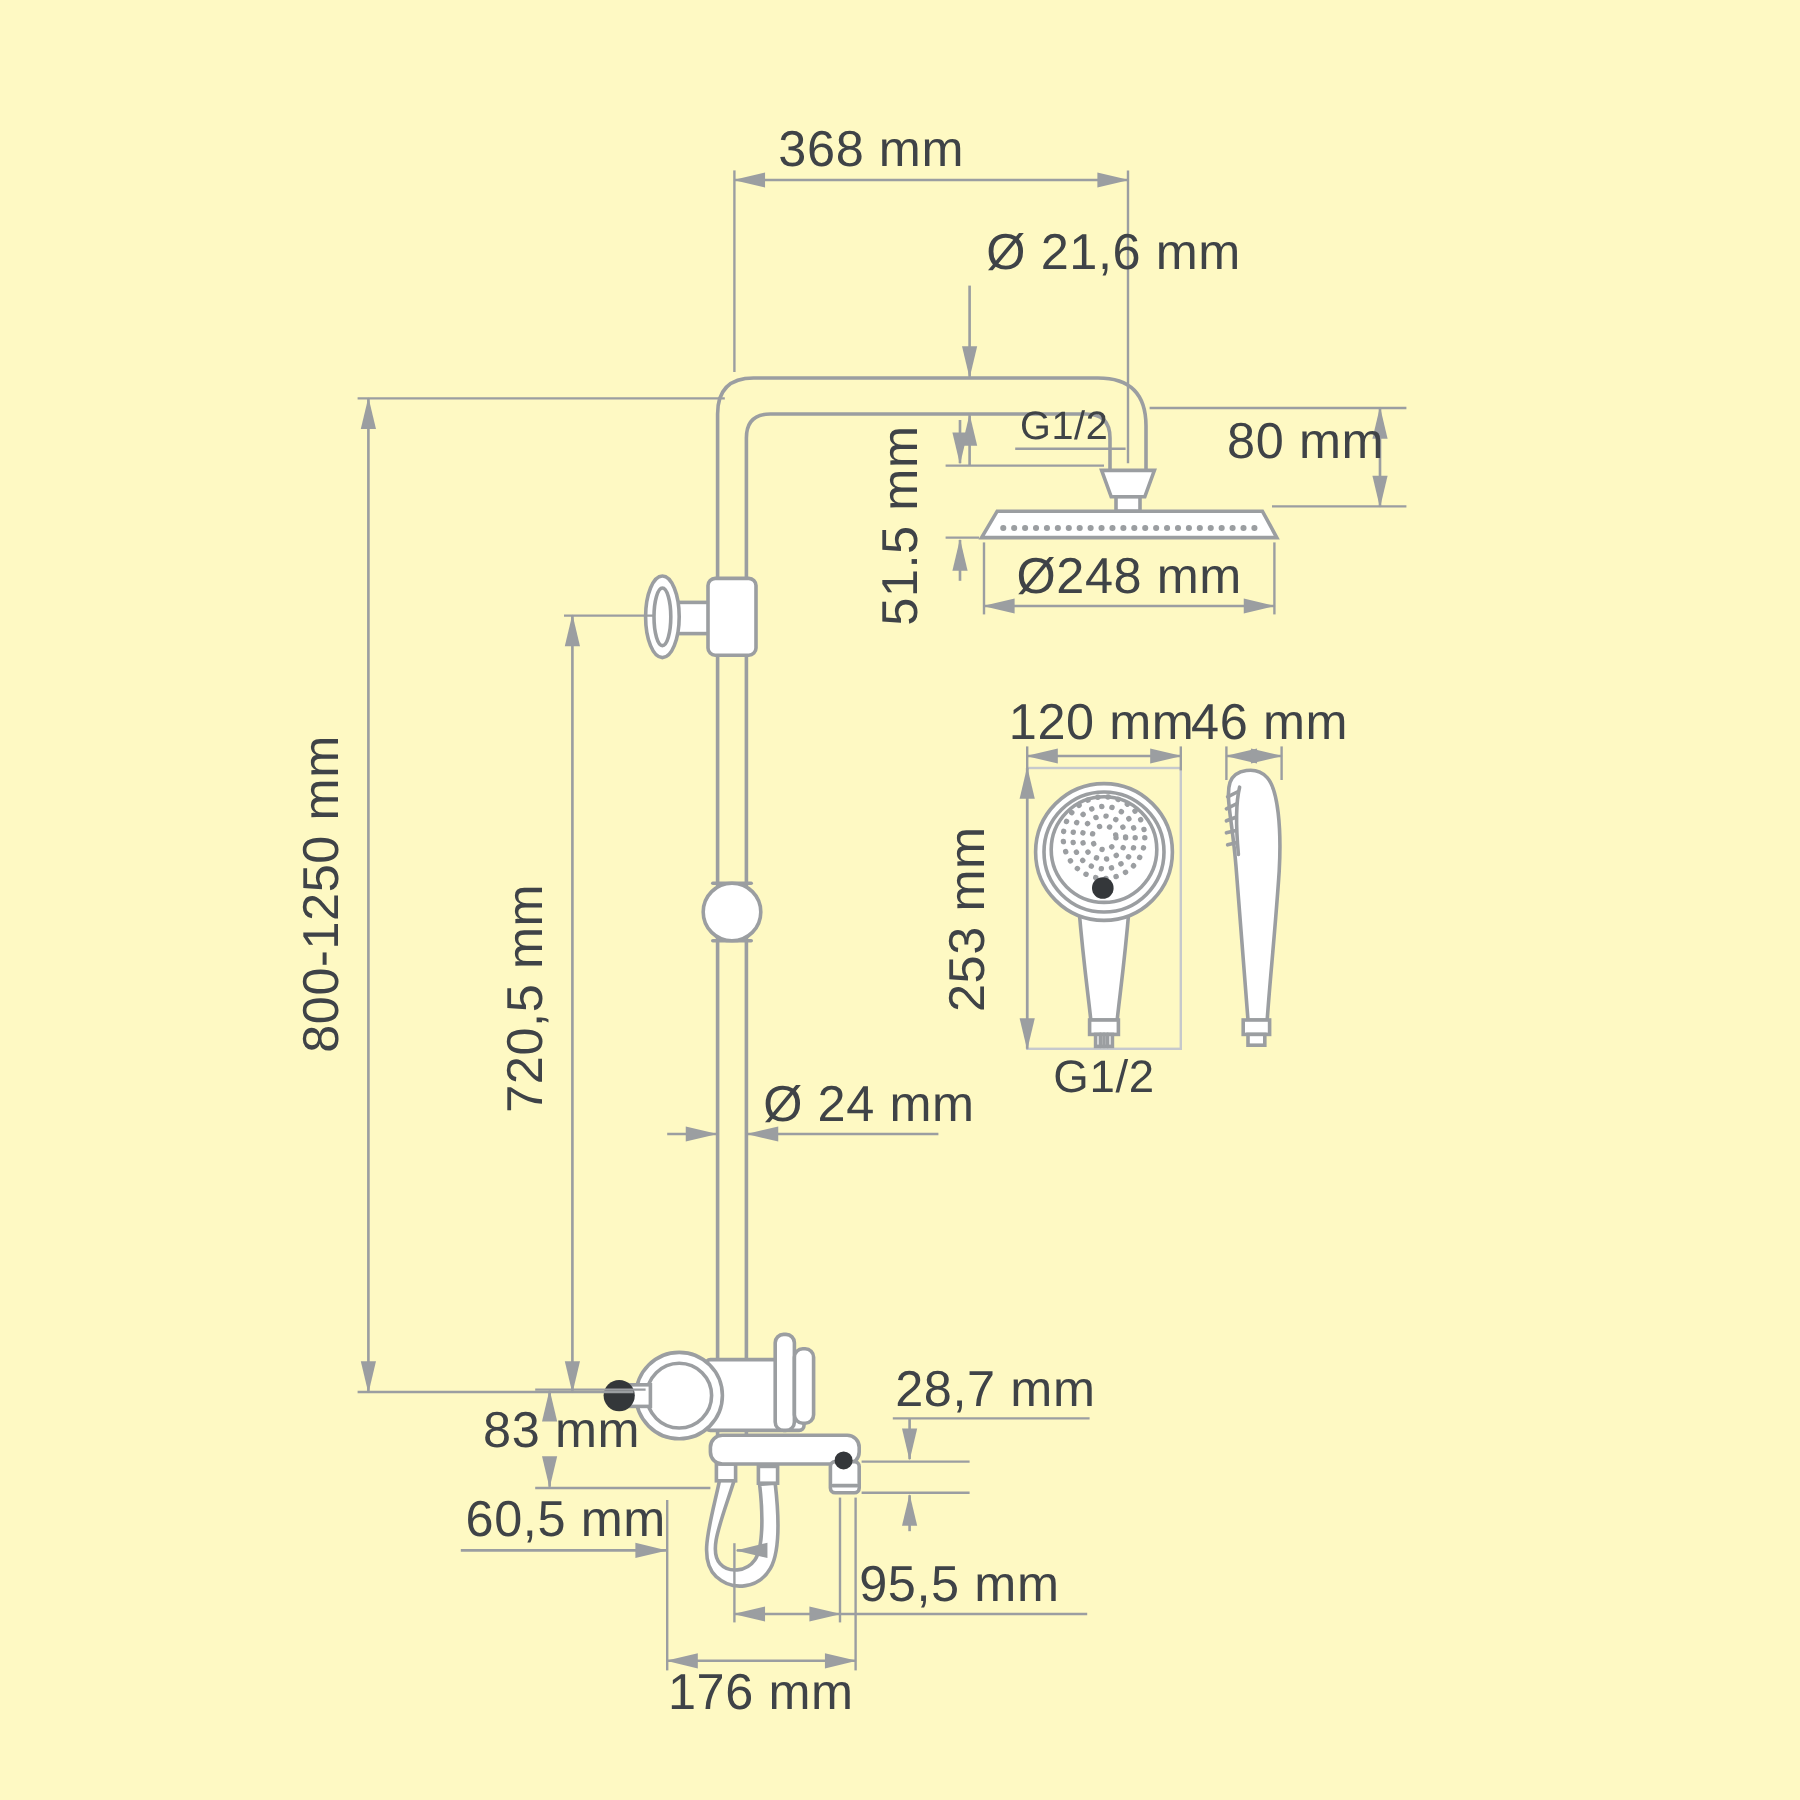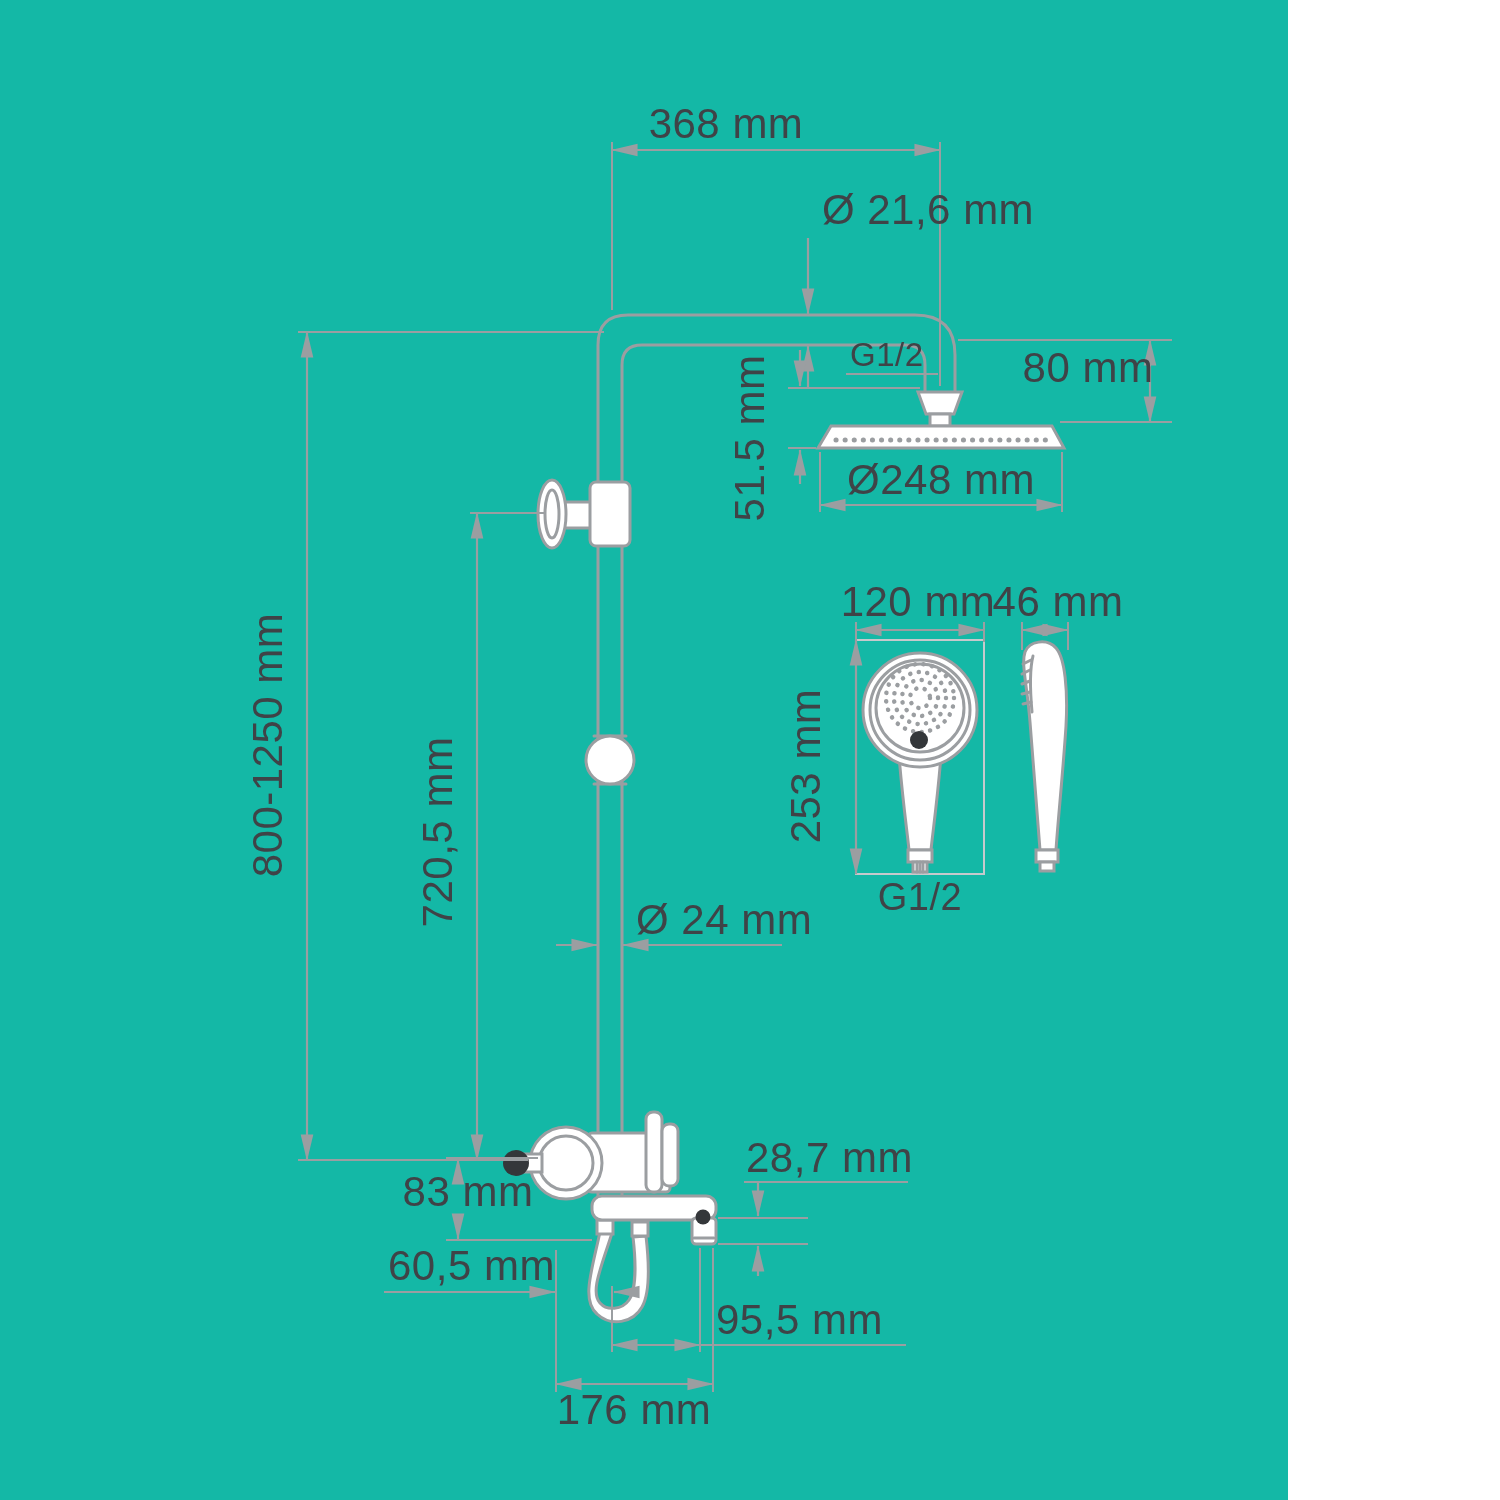--- a/index.html
+++ b/index.html
@@ -1,16 +1,16 @@
 <!DOCTYPE html>
 <html><head>
 <meta charset="utf-8">
 <style>
   html,body{margin:0;padding:0;background:#ffffff;}
-  .canvas{width:1288px;height:1500px;background:#14b8a6;position:relative;overflow:hidden;}
+  .canvas{width:1500px;height:1500px;background:#fef9c3;position:relative;overflow:hidden;}
   svg{display:block;}
   text{font-family:"Liberation Sans",sans-serif;font-size:42px;fill:#3f4347;letter-spacing:.5px;}
   .sm{font-size:33px;}
   .md{font-size:38px;}
   .obj{stroke:#9b9ea1;stroke-width:3;fill:none;stroke-linecap:round;}
   .objf{stroke:#9b9ea1;stroke-width:3;fill:#ffffff;}
   .dark{fill:#34373a;stroke:none;}
   .dim{stroke:#9b9ea1;stroke-width:2.2;fill:none;}
   .ext{stroke:#9b9ea1;stroke-width:2;fill:none;}
   .lite{stroke:#c6c9cc;stroke-width:2;fill:none;}

